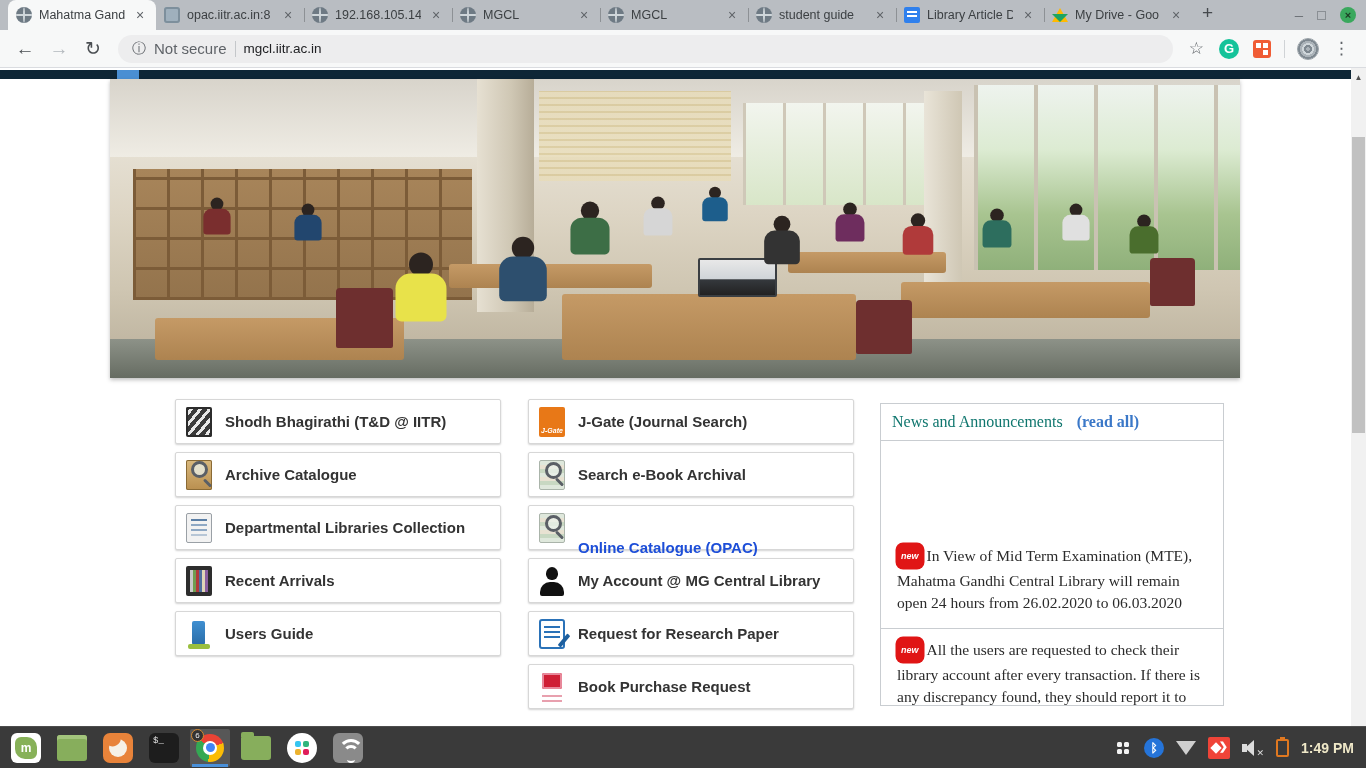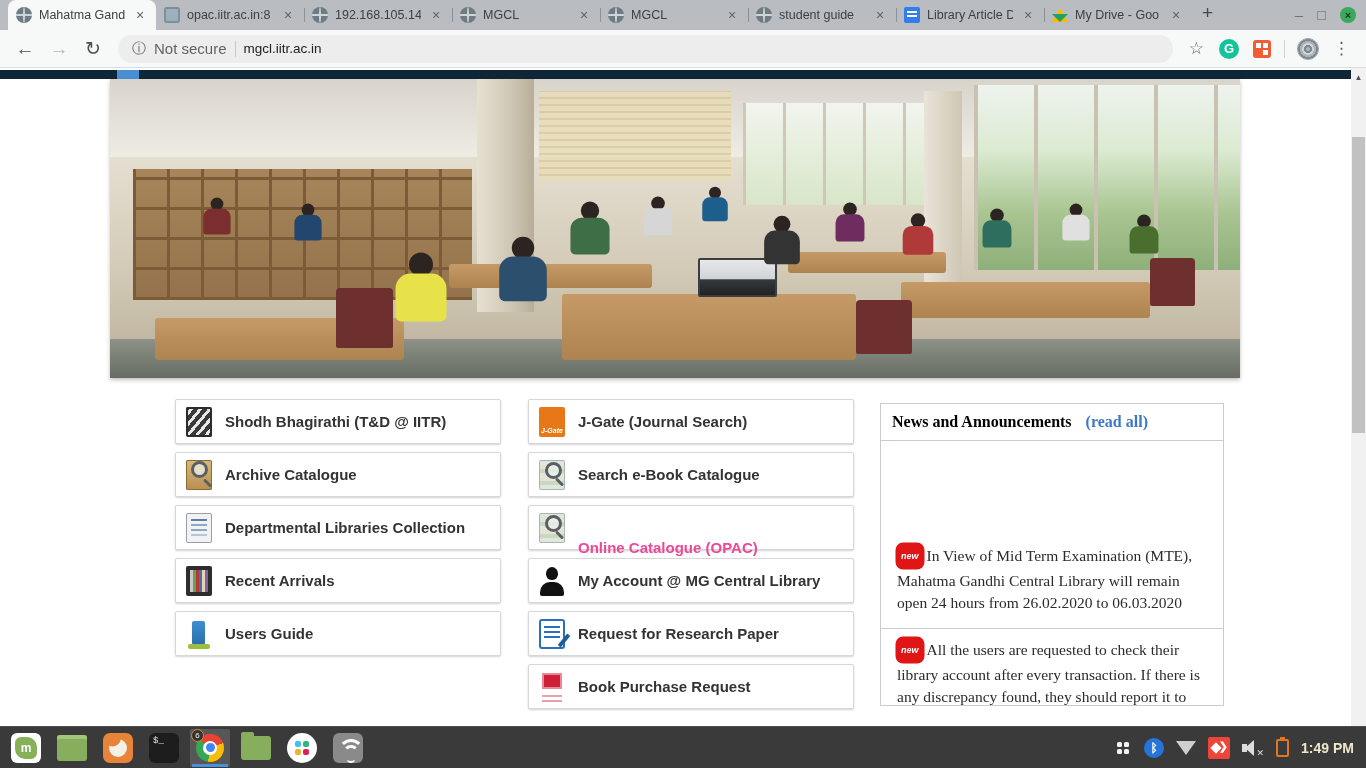--- a/index.html
+++ b/index.html
@@ -78,21 +78,21 @@
   .person { position:absolute; width:34px; height:46px; }
   .person::before { content:''; position:absolute; left:50%; transform:translateX(-50%); top:0; width:16px; height:16px; border-radius:50%; background:#2c2420; }
   .person::after { content:''; position:absolute; left:0; top:14px; width:100%; height:32px; border-radius:10px 10px 4px 4px; background:var(--shirt,#555); }
   .ph-chair { background:#6e2f2f; border-radius:4px 4px 2px 2px; }
 
   
   .col { position:absolute; top:331px; width:326px; }
   .col-left { left:175px; } .col-mid { left:528px; }
   .qcard { height:45px; background:#fff; border:1px solid #d7d7d7; border-radius:2px; box-shadow:0 1px 2px rgba(0,0,0,.18); display:flex; align-items:center; gap:13px; padding:0 8px 0 10px; margin-bottom:8px; cursor:pointer; }
   .qlabel { font-size:15px; font-weight:bold; color:#333; white-space:nowrap; }
-  .qlabel.blue { color:#ec4899;margin-top:40px; }
+  .qlabel.blue { color:#1d4ed8;margin-top:40px; }
   .qicon { width:26px; height:30px; position:relative; flex:0 0 26px; }
   .qi-thesis { background:repeating-linear-gradient(130deg,#3a3a3a 0 4px,#e8e8e8 4px 7px); border-radius:2px; box-shadow:inset 0 0 0 2px #2c2c2c; }
   .qi-archival { background:none; }
   .qi-archival::before { content:''; position:absolute; left:1px; top:6px; width:24px; height:17px; background:linear-gradient(90deg,#5e4527 30%,#9c7a50 30%); transform:rotate(-18deg); border-radius:2px; box-shadow:1px 2px 2px rgba(0,0,0,.35); }
   .qi-card { background:linear-gradient(#d9b97e,#b98f4f); border-radius:2px; box-shadow:inset 0 0 0 1px #8a6a35; }
   .mag::after { content:''; position:absolute; width:11px; height:11px; border:3px solid #5a5f66; border-radius:50%; background:rgba(235,242,235,.75); top:1px; left:5px; }
   .mag::before { content:''; position:absolute; width:3px; height:10px; background:#5a5f66; border-radius:2px; transform:rotate(-45deg); bottom:2px; right:3px; z-index:2; }
   .qi-dept { background:#f2f2f2; border:1px solid #9aa0a6; border-radius:2px; }
   .qi-dept::before { content:''; position:absolute; left:4px; right:4px; top:5px; height:2px; background:#5b7fa6; box-shadow:0 5px 0 #8ea8c4, 0 10px 0 #8ea8c4, 0 15px 0 #b7c6d6; }
   .qi-arrivals { background:#2d2d2d; border-radius:2px; }
@@ -108,21 +108,21 @@
   .qi-purchase { background:none; }
   .qi-purchase::before { content:''; position:absolute; left:3px; top:1px; width:20px; height:16px; background:#cf1f35; border-radius:2px; box-shadow:inset 0 0 0 2px #e8889a; }
   .qi-purchase::after { content:''; position:absolute; left:3px; bottom:0; width:20px; height:10px; background:repeating-linear-gradient(0deg,#e8a0ae 0 2px,#fff 2px 5px); }
   .qi-research { background:#fff; border:2px solid #2a72b8; border-radius:3px; }
   .qi-research::before { content:''; position:absolute; left:3px; right:3px; top:5px; height:2px; background:#2a72b8; box-shadow:0 5px 0 #2a72b8, 0 10px 0 #2a72b8; }
   .qi-research::after { content:''; position:absolute; right:-3px; bottom:-1px; width:4px; height:15px; background:#1d5f9e; transform:rotate(40deg); border-radius:1px; }
 
   
   .news { position:absolute; left:880px; top:335px; width:344px; border:1px solid #c9cdd1; background:#fff; font-family:"Liberation Serif",serif; }
   .news-head { height:37px; display:flex; align-items:center; gap:14px; padding:0 11px; border-bottom:1px solid #c9cdd1; }
-  .news-title { color:#000000; font-weight:bold; font-size:16px; }
+  .news-title { color:#0f766e; font-weight:normal; font-size:16px; }
   .news-readall { color:#3b78c8; font-size:16px; font-weight:bold; text-decoration:none; }
   .news-item1 { height:187px; display:flex; align-items:flex-end; padding:12px 16px 14px 16px; }
   .news-item2 { border-top:1px solid #c9cdd1; padding:10px 16px 12px 16px; height:77px; overflow:hidden; }
   .news-text { font-size:15.5px; color:#2b2b2b; line-height:22px; }
   .new-badge { display:inline-block; background:#e01515; color:#fff; font-family:"Liberation Sans",sans-serif; font-size:9px; font-weight:bold; font-style:italic; border-radius:6px; padding:1px 4px; margin-right:4px; box-shadow:0 0 0 1.5px #e01515; transform:translateY(-2px); }
 
   
   .scrollbar { position:absolute; right:0; top:0; width:15px; height:658px; background:#f1f1f1; }
   .sb-arrow { color:#505050; font-size:8px; text-align:center; padding-top:5px; }
   .sb-thumb { position:absolute; left:1px; right:1px; top:69px; height:296px; background:#c1c1c1; }
@@ -297,21 +297,21 @@
     </div>
   </div>
 
   <div class="col col-mid">
     <div class="qcard">
       <span class="qicon qi-jgate">J-Gate</span>
       <span class="qlabel">J-Gate (Journal Search)</span>
     </div>
     <div class="qcard">
       <span class="qicon qi-books mag"></span>
-      <span class="qlabel">Search e-Book Catalogue</span>
+      <span class="qlabel">Search e-Book Archival</span>
     </div>
     <div class="qcard">
       <span class="qicon qi-books mag"></span>
       <span class="qlabel blue">Online Catalogue (OPAC)</span>
     </div>
     <div class="qcard">
       <span class="qicon qi-account"></span>
       <span class="qlabel">My Account @ MG Central Library</span>
     </div>
     <div class="qcard">

